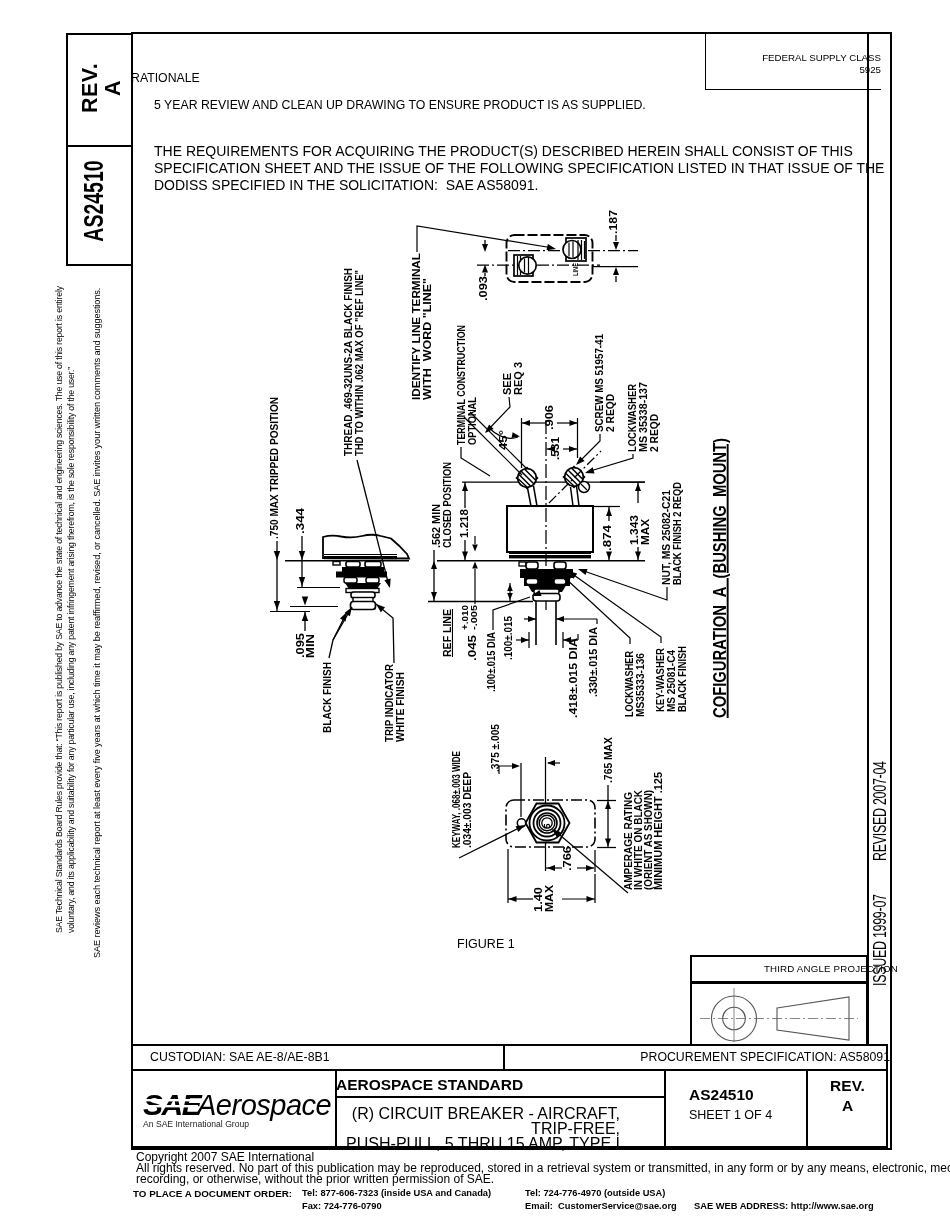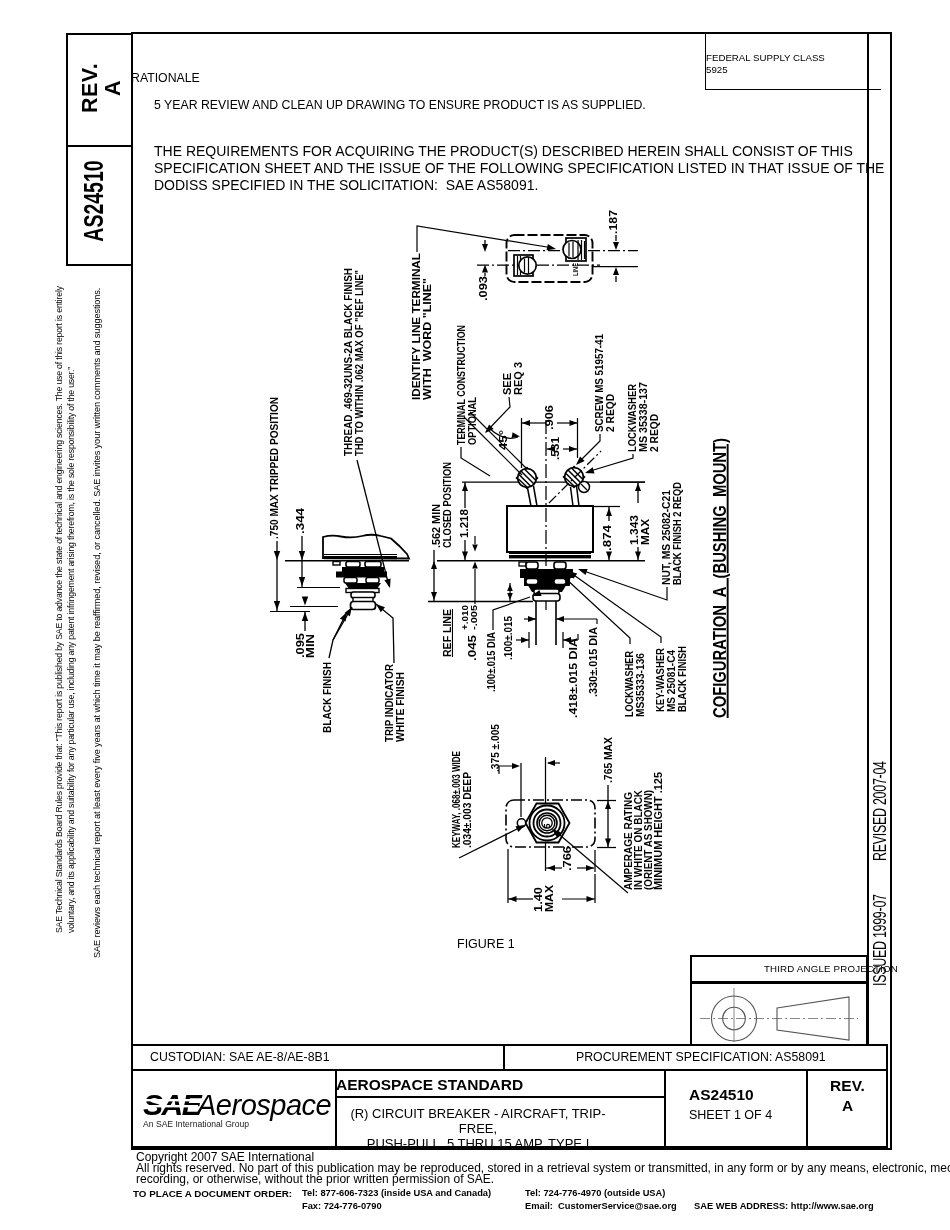--- a/index.html
+++ b/index.html
@@ -20,21 +20,21 @@
 <div class="rot" style="left:79px;top:113px;width:50px;height:40px;font-weight:bold;font-size:21.5px;letter-spacing:0.5px;line-height:23px;text-align:center">REV.<br>A</div>
 
 <div class="abs" style="left:66px;top:145px;width:63px;height:117px;border:2px solid #000"></div>
 
 <div class="rot" style="left:78px;top:242px;width:82px;height:26px;font-weight:bold;font-size:19.5px;text-align:center;transform:rotate(-90deg) scaleY(1.4)">AS24510</div>
 
 <div class="rot" style="left:54px;top:933px;width:655px;font-size:8.7px;letter-spacing:-0.18px;line-height:11.5px">SAE Technical Standards Board Rules provide that: “This report is published by SAE to advance the state of technical and engineering sciences. The use of this report is entirely<br>voluntary, and its applicability and suitability for any particular use, including any patent infringement arising therefrom, is the sole responsibility of the user.”</div>
 
 <div class="rot" style="left:92px;top:958px;width:675px;font-size:9.2px;letter-spacing:-0.1px;line-height:11px">SAE reviews each technical report at least every five years at which time it may be reaffirmed, revised, or cancelled. SAE invites your written comments and suggestions.</div>
 
-<div class="abs" style="left:705px;top:32px;width:176px;height:58px;border-left:1.5px solid #000;border-bottom:1.5px solid #000;text-align:left;font-size:9.7px;padding-top:20px;box-sizing:border-box;line-height:12px">FEDERAL SUPPLY CLASS<br>5925</div>
+<div class="abs" style="left:705px;top:32px;width:176px;height:58px;border-left:1.5px solid #000;border-bottom:1.5px solid #000;text-align:right;font-size:9.7px;padding-top:20px;box-sizing:border-box;line-height:12px">FEDERAL SUPPLY CLASS<br>5925</div>
 
 <div class="abs" style="left:131px;top:71px;width:738px;text-align:left;font-size:12.3px">RATIONALE</div>
 
 <div class="abs" style="left:154px;top:98px;font-size:12.3px">5 YEAR REVIEW AND CLEAN UP DRAWING TO ENSURE PRODUCT IS AS SUPPLIED.</div>
 
 <div class="abs" style="left:154px;top:143px;font-size:14px;line-height:17px">THE REQUIREMENTS FOR ACQUIRING THE PRODUCT(S) DESCRIBED HEREIN SHALL CONSIST OF THIS<br>SPECIFICATION SHEET AND THE ISSUE OF THE FOLLOWING SPECIFICATION LISTED IN THAT ISSUE OF THE<br>DODISS SPECIFIED IN THE SOLICITATION:&nbsp; SAE AS58091.</div>
 
 <div class="rot" style="left:869px;top:986px;width:92px;font-size:12.5px;letter-spacing:-0.3px;transform:rotate(-90deg) scaleY(1.5)">ISSUED 1999-07</div>
 
 <div class="rot" style="left:869px;top:861px;width:102px;font-size:12.5px;letter-spacing:-0.3px;transform:rotate(-90deg) scaleY(1.5)">REVISED 2007-04</div>
@@ -463,21 +463,21 @@
 <circle cx="44" cy="35.5" r="11.3" fill="none" stroke="#555" stroke-width="1.1"></circle>
 
 <polygon points="87,25 159,14 159,57 87,47" fill="none" stroke="#555" stroke-width="1.1"></polygon>
 </svg>
 
 <div class="abs" style="left:131px;top:1044px;width:757px;height:27px;border:2px solid #000;box-sizing:border-box"></div>
 <div class="abs" style="left:503px;top:1044px;width:2px;height:27px;background:#000"></div>
 
 <div class="abs" style="left:150px;top:1050px;font-size:12.3px">CUSTODIAN: SAE AE-8/AE-8B1</div>
 
-<div class="abs" style="left:576px;top:1050px;width:330px;text-align:left;font-size:12.3px">PROCUREMENT SPECIFICATION: AS58091</div>
+<div class="abs" style="left:560px;top:1050px;width:330px;text-align:right;font-size:12.3px">PROCUREMENT SPECIFICATION: AS58091</div>
 
 <div class="abs" style="left:131px;top:1069px;width:757px;height:79px;border:2px solid #000;box-sizing:border-box"></div>
 <div class="abs" style="left:335px;top:1069px;width:2px;height:79px;background:#000"></div>
 <div class="abs" style="left:664px;top:1069px;width:2px;height:79px;background:#000"></div>
 <div class="abs" style="left:806px;top:1069px;width:2px;height:79px;background:#000"></div>
 
 <div class="abs" style="left:143px;top:1086px;width:195px;height:42px">
 <svg width="195" height="42">
 <g font-family="'Liberation Sans',sans-serif">
 <text x="0" y="29" font-size="30" font-weight="900" font-style="italic" letter-spacing="-1.5">SAE</text>
@@ -486,21 +486,21 @@
 <text x="54" y="29" font-size="29" font-style="italic" letter-spacing="-0.5">Aerospace</text>
 </g>
 </svg>
 </div>
 
 <div class="abs" style="left:143px;top:1119px;font-size:8.6px;color:#222">An SAE International Group</div>
 
 <div class="abs" style="left:336px;top:1076px;width:328px;text-align:left;font-weight:bold;font-size:15.5px">AEROSPACE STANDARD</div>
 <div class="abs" style="left:336px;top:1096px;width:329px;height:1.6px;background:#000"></div>
 
-<div class="abs" style="left:336px;top:1106px;width:284px;text-align:center;font-size:13px;line-height:15px">(R) CIRCUIT BREAKER - AIRCRAFT, TRIP-FREE,<br>PUSH-PULL, 5 THRU 15 AMP, TYPE I</div>
+<div class="abs" style="left:336px;top:1106px;width:284px;text-align:right;font-size:16px;line-height:15px">(R) CIRCUIT BREAKER - AIRCRAFT, TRIP-FREE,<br>PUSH-PULL, 5 THRU 15 AMP, TYPE I</div>
 
 <div class="abs" style="left:689px;top:1086px;font-weight:bold;font-size:15.5px">AS24510</div>
 <div class="abs" style="left:689px;top:1108px;font-size:12.5px">SHEET 1 OF 4</div>
 
 <div class="abs" style="left:807px;top:1076px;width:81px;text-align:center;font-weight:bold;font-size:15.5px;line-height:20px">REV.<br>A</div>
 
 <div class="abs" style="left:136px;top:1152px;font-size:12px;line-height:11px;white-space:nowrap">Copyright 2007 SAE International<br>All rights reserved. No part of this publication may be reproduced, stored in a retrieval system or transmitted, in any form or by any means, electronic, mechanical, photocopying,<br>recording, or otherwise, without the prior written permission of SAE.</div>
 
 <div class="abs" style="left:0;top:0;font-size:9.3px;font-weight:bold">
 <span class="abs" style="left:133px;top:1188px;white-space:nowrap;font-size:9.8px">TO PLACE A DOCUMENT ORDER:</span>

